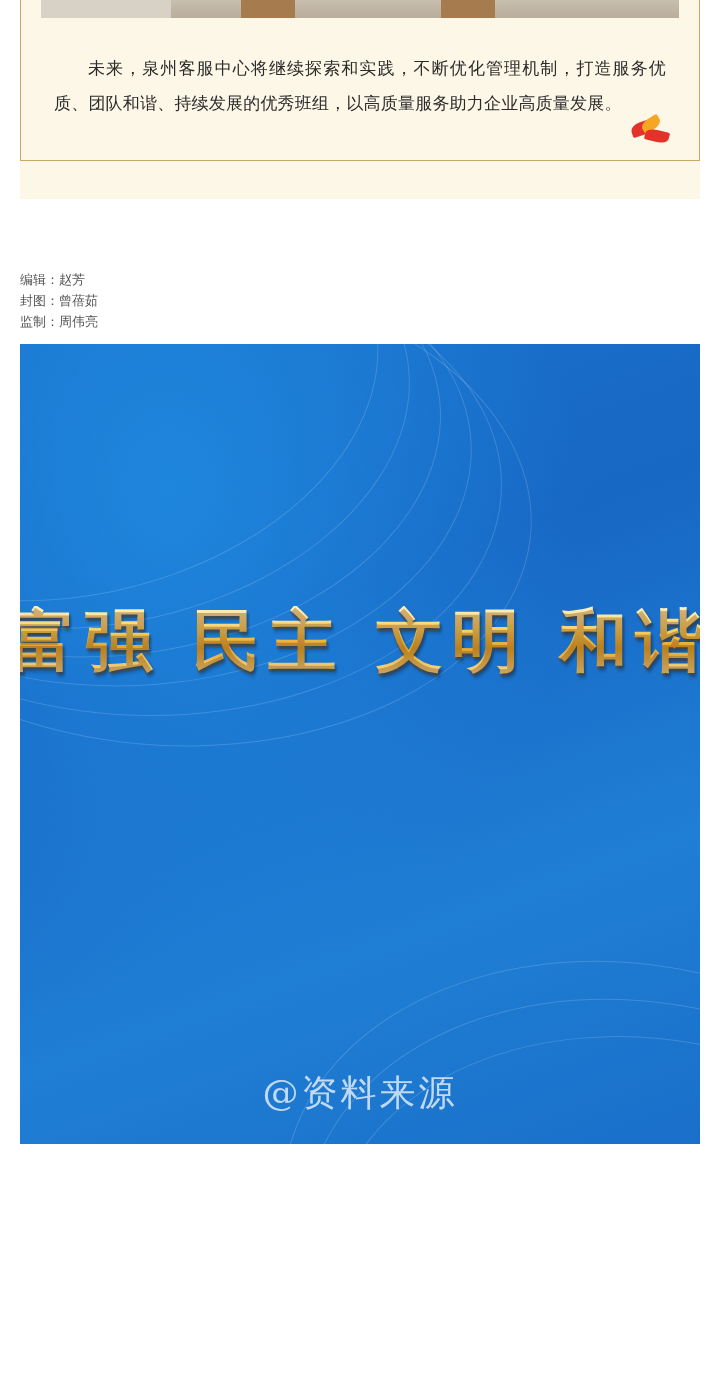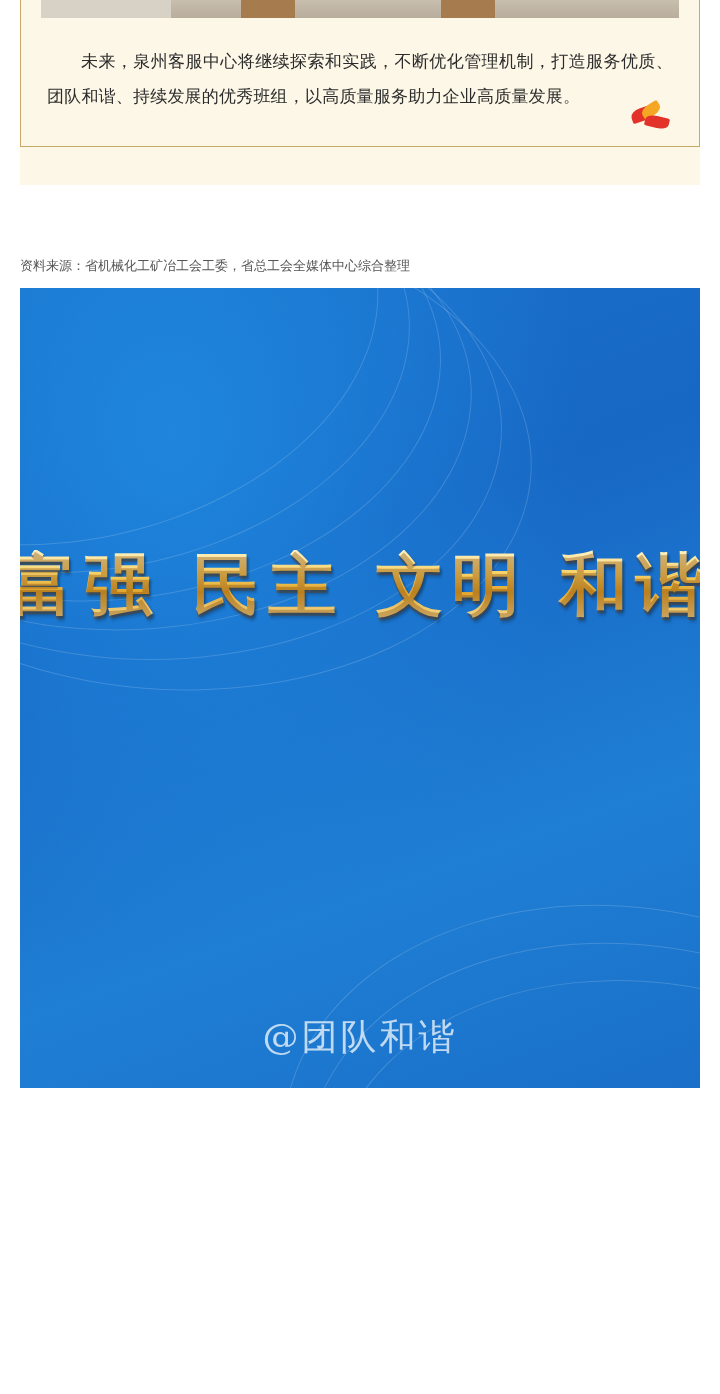--- a/index.html
+++ b/index.html
@@ -57,21 +57,21 @@
   }
 
   .card-body {
     padding: 22px 22px 0 22px;
     font-size: 17px;
     line-height: 2.05;
     color: #2b2b2b;
     letter-spacing: 0.2px;
   }
   .card-body p {
-    margin: 4px;
+    margin: 11px;
     text-indent: 2em;
     text-align: justify;
   }
 
   .card-logo {
     position: absolute;
     right: 24px;
     bottom: 10px;
     width: 46px;
     height: 34px;
@@ -204,34 +204,36 @@
 
   <div class="card-logo">
     <span class="r1"></span>
     <span class="r2"></span>
     <span class="r3"></span>
   </div>
 </div>
 <div class="card-tail"></div>
 
 <div class="credits">
-  <div>资料来源：省机械化工矿冶工会工委，省总工会全媒体中心综合整理</div>
+  <div>编辑：赵芳</div>
+  <div>封图：曾蓓茹</div>
+  <div>监制：周伟亮</div>
 </div>
 
 <div class="poster">
   <span class="swoosh sw1"></span>
   <span class="swoosh sw2"></span>
   <span class="swoosh sw3"></span>
   <span class="swoosh sw4"></span>
   <span class="swoosh sw5"></span>
   <span class="swoosh sw6"></span>
   <span class="swoosh sw7"></span>
   <span class="swoosh sw8"></span>
   <span class="swoosh sw9"></span>
 
   <div class="poster-lines">
     <div class="values-row">
       <span class="values-word">富强 民主 文明 和谐</span>
     </div>
   </div>
 
-  <div class="poster-handle">@团队和谐</div>
+  <div class="poster-handle">@资料来源</div>
 </div>
 
 </body></html>

